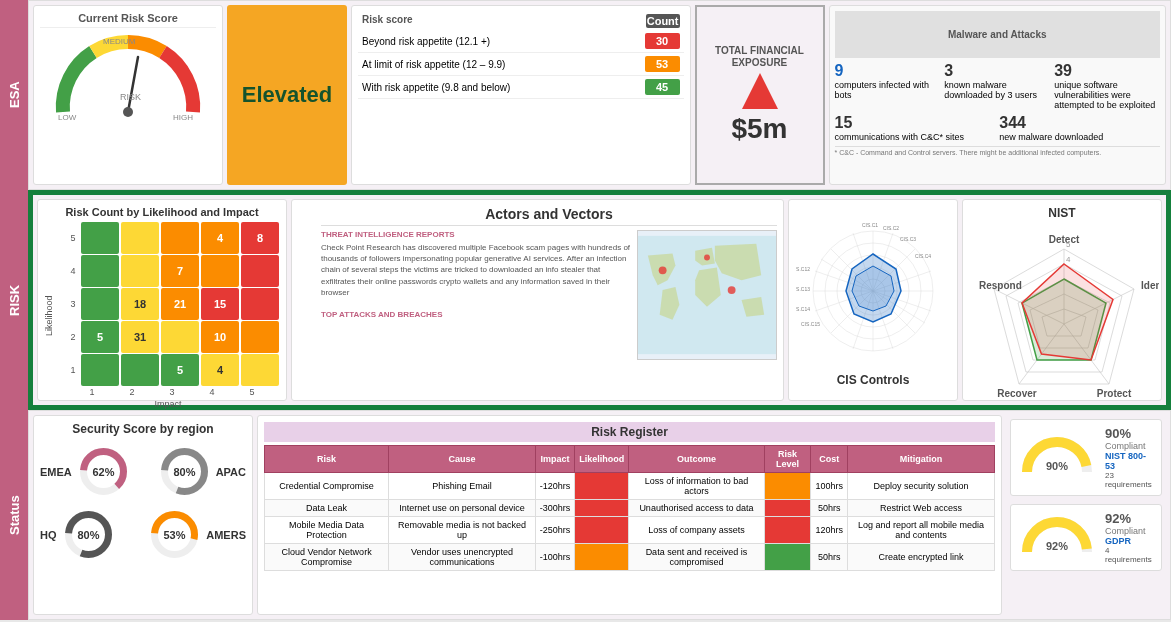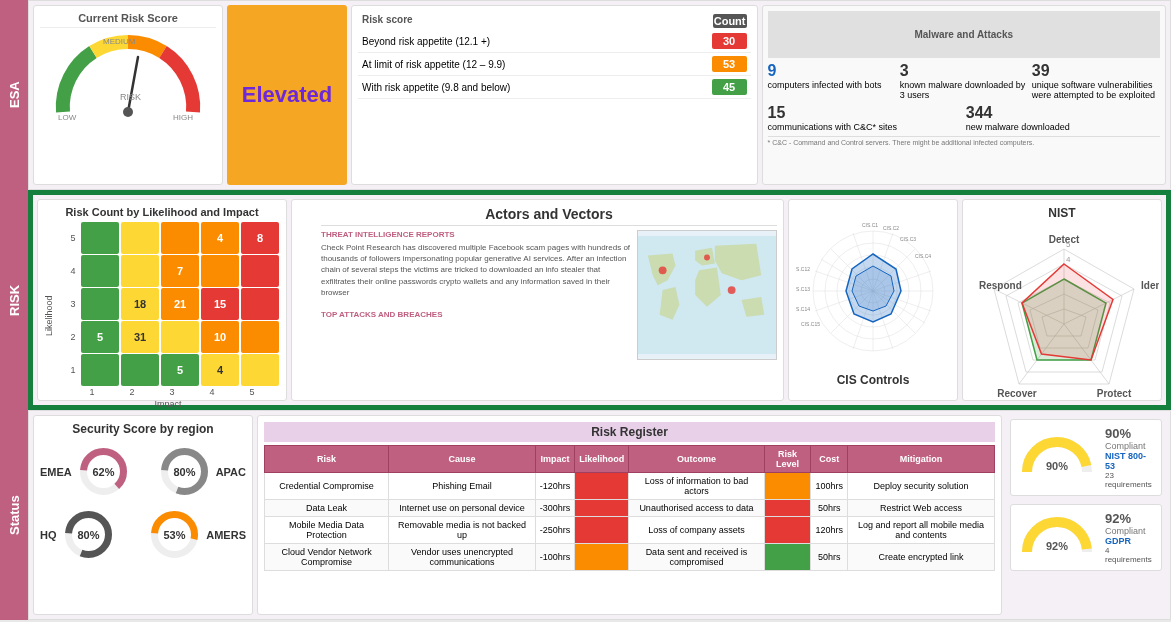--- a/index.html
+++ b/index.html
@@ -35,21 +35,21 @@
     
     .card { background: white; border: 1px solid #ddd; border-radius: 3px; padding: 6px; }
 
     
     .esa-risk-score { width: 190px; min-width: 190px; }
     .esa-risk-score h3 { text-align: center; font-size: 11px; color: #555; border-bottom: 1px solid #eee; padding-bottom: 3px; margin-bottom: 4px; }
     .gauge-container { position: relative; width: 160px; height: 85px; margin: 0 auto; }
 
     
     .esa-elevated { width: 120px; min-width: 120px; display: flex; align-items: center; justify-content: center; background: #f5a623; border: none; }
-    .esa-elevated span { font-size: 22px; font-weight: bold; color: #6d28d9; }
+    .esa-elevated span { font-size: 22px; font-weight: bold; color: #14532d; }
 
     
     .esa-risk-table { flex: 1; }
     .risk-table-header { display: flex; justify-content: space-between; font-size: 10px; font-weight: bold; color: #555; padding: 2px 4px; }
     .risk-table-header .count-label { background: #555; color: white; padding: 1px 1px; border-radius: 2px; font-size: 11px; }
     .risk-table-row { display: flex; justify-content: space-between; align-items: center; padding: 3px 4px; border-bottom: 1px solid #eee; font-size: 10px; }
     .risk-badge { padding: 2px 8px; color: white; font-weight: bold; font-size: 11px; border-radius: 2px; min-width: 35px; text-align: center; }
     .badge-red { background: #e53935; }
     .badge-orange { background: #fb8c00; }
     .badge-green { background: #43a047; }
@@ -182,20 +182,25 @@
         <div class="risk-table-row">
           <span>At limit of risk appetite (12 – 9.9)</span>
           <span class="risk-badge badge-orange">53</span>
         </div>
         <div class="risk-table-row">
           <span>With risk appetite (9.8 and below)</span>
           <span class="risk-badge badge-green">45</span>
         </div>
       </div>
 
+      <div class="esa-tfe">
+        <div class="tfe-title">TOTAL FINANCIAL EXPOSURE</div>
+        <div class="arrow-up"></div>
+        <div class="tfe-amount">$5m</div>
+      </div>
 
       <div class="card esa-malware">
         <div class="malware-title">Malware and Attacks</div>
         <div style="display:grid; grid-template-columns:1fr 1fr 1fr; gap:4px; margin-bottom:4px;">
           <div>
             <div class="malware-num blue">9</div>
             <div>computers infected with bots</div>
           </div>
           <div>
             <div class="malware-num">3</div>

